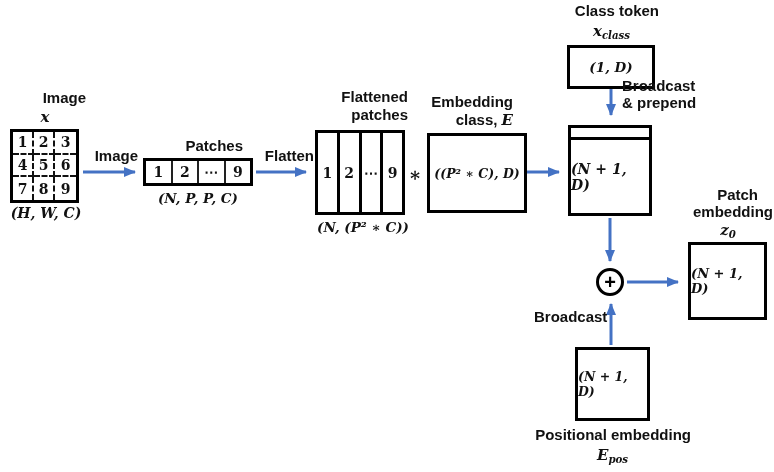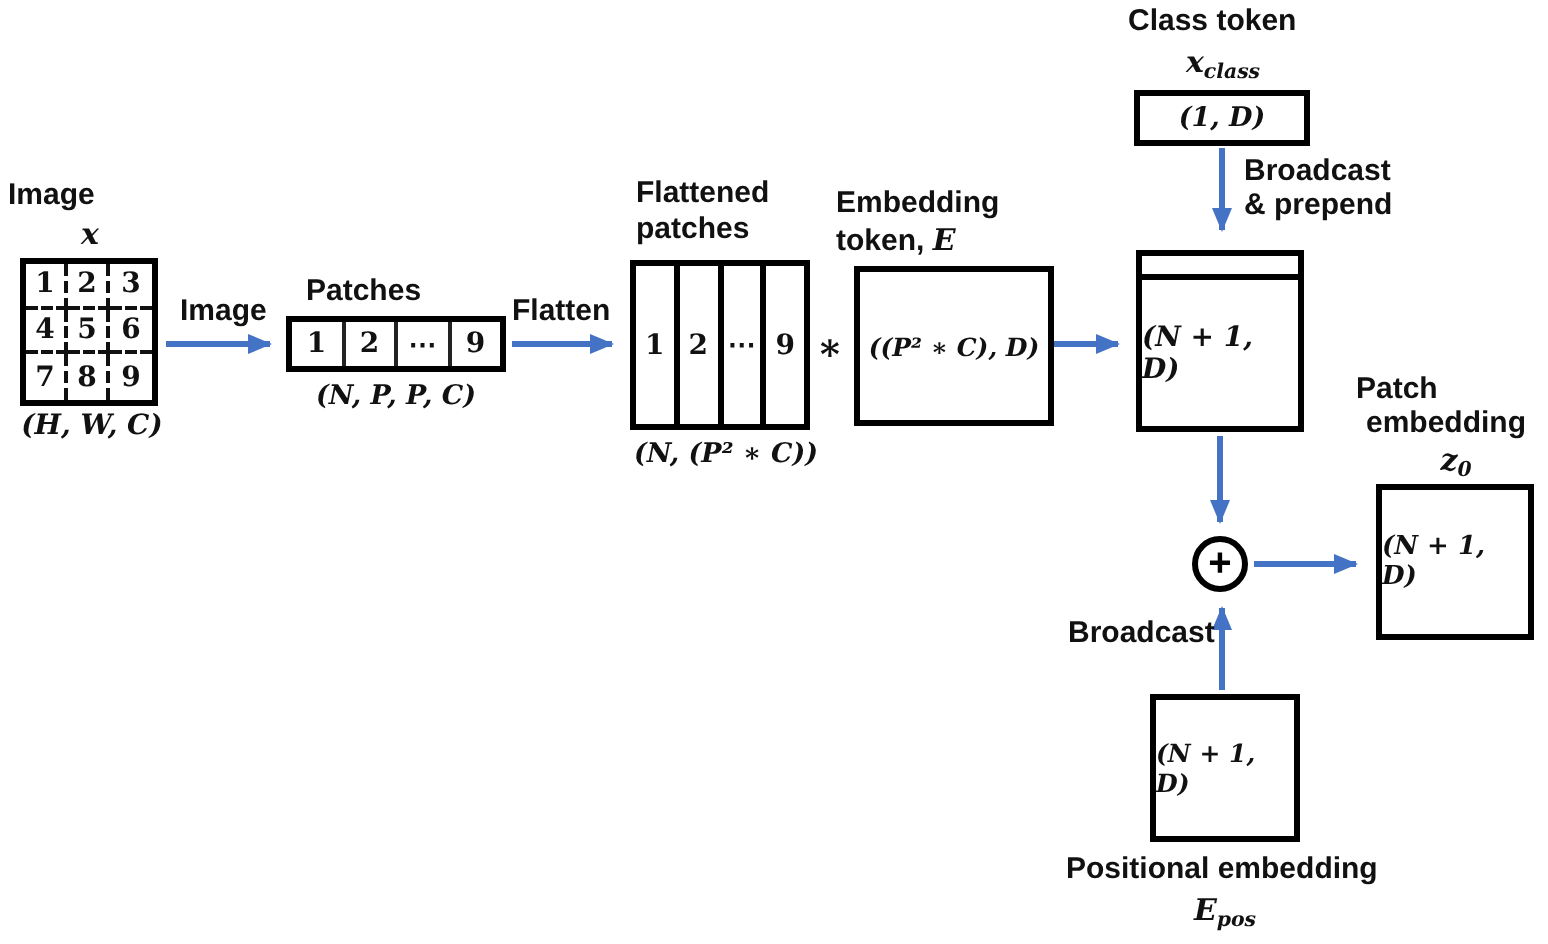--- a/index.html
+++ b/index.html
@@ -1,19 +1,19 @@
 <!DOCTYPE html>
 <html><head>
 <meta charset="utf-8">
 <style>
   html,body{margin:0;padding:0;background:#fff;}
   #canvas{position:relative;width:774px;height:472px;background:#ffffff;overflow:hidden;
           font-family:"Liberation Sans",sans-serif;color:#111;}
   #arrows{position:absolute;left:0;top:0;width:774px;height:472px;z-index:0;}
-  .lbl{position:absolute;font-weight:700;font-size:15px;line-height:1.1;text-align:left;
+  .lbl{position:absolute;font-weight:700;font-size:15px;line-height:1.1;text-align:right;
        font-family:"Liberation Sans",sans-serif;color:#111;z-index:2;}
   .math{font-family:"DejaVu Serif",serif;font-style:italic;font-weight:700;color:#111;}
   .mtxt{position:absolute;text-align:center;font-family:"DejaVu Serif",serif;font-style:italic;
         font-weight:700;color:#111;z-index:2;}
   .sub{font-size:0.68em;vertical-align:-0.28em;}
   .box{position:absolute;box-sizing:border-box;border:3px solid #000;background:#fff;z-index:1;}
   .cellnum{font-family:"DejaVu Serif",serif;font-weight:700;font-style:normal;}
   
   #img-grid{display:grid;grid-template-columns:1fr 1fr 1fr;grid-template-rows:1fr 1fr 1fr;}
   #img-grid .gc{display:flex;align-items:center;justify-content:center;font-size:14px;}
@@ -93,28 +93,28 @@
     <div class="fc cellnum">1</div>
     <div class="fc cellnum">2</div>
     <div class="fc cellnum">⋯</div>
     <div class="fc cellnum">9</div>
   </div>
   <div class="mtxt" style="left:303px;top:219px;width:120px;font-size:13.5px;">(N, (P² ∗ C))</div>
 
   <div class="mtxt" style="left:406px;top:163px;width:18px;font-size:19px;font-style:normal;">∗</div>
 
   <div class="lbl" style="left:418px;top:94px;width:95px;">Embedding</div>
-  <div class="lbl" style="left:418px;top:112px;width:95px;"><span>token, </span><span class="math" style="font-size:15px;">E</span></div>
+  <div class="lbl" style="left:418px;top:112px;width:95px;"><span>class, </span><span class="math" style="font-size:15px;">E</span></div>
   <div class="box cbox" style="left:427px;top:133px;width:100px;height:80px;">
     <span class="math" style="font-size:12.5px;">((P² ∗ C), D)</span>
   </div>
 
   <div class="lbl" style="left:564px;top:3px;width:95px;">Class token</div>
   <div class="mtxt" style="left:564px;top:22px;width:95px;font-size:15px;"><span>x</span><span class="sub">class</span></div>
-  <div class="box cbox" style="left:567px;top:45px;width:88px;height:28px;text-align:right;">
+  <div class="box cbox" style="left:567px;top:45px;width:88px;height:44px;text-align:right;">
     <span class="math" style="font-size:13.5px;">(1, D)</span>
   </div>
   <div class="lbl" style="left:622px;top:78px;width:90px;text-align:left;">Broadcast</div>
   <div class="lbl" style="left:622px;top:95px;width:90px;text-align:left;">&amp; prepend</div>
 
   <div class="box" id="concat-box" style="left:568px;top:125px;width:84px;height:91px;">
     <div id="concat-strip"></div>
     <div id="concat-body">
         <span class="math" style="font-size:14px;">(N + 1, D)</span>
       </div>

